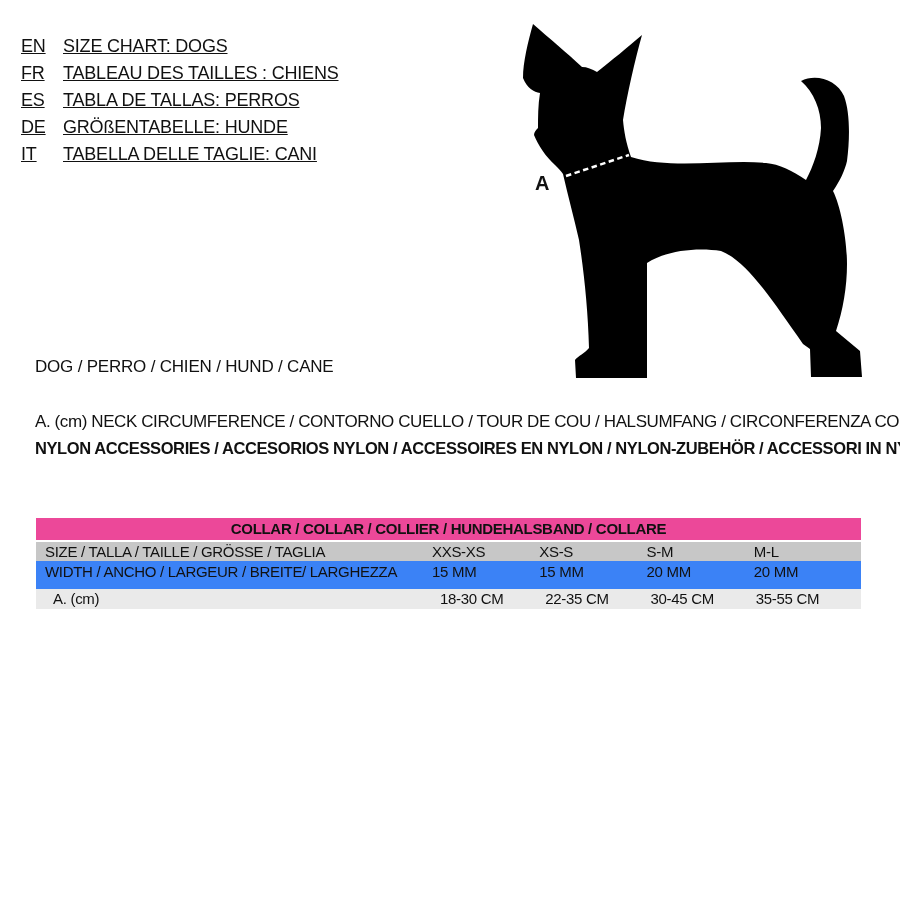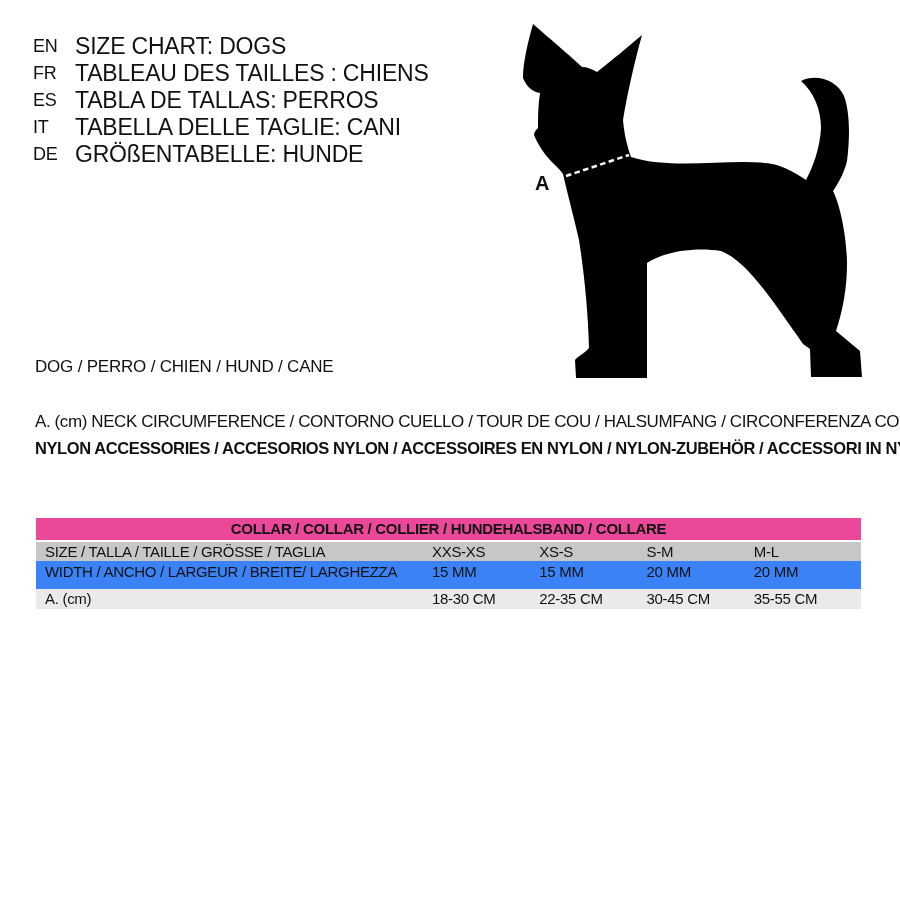--- a/index.html
+++ b/index.html
@@ -4,24 +4,24 @@
 <style>
   * { margin:0; padding:0; box-sizing:border-box; }
   html,body { background:#ffffff; }
   body { font-family:"Liberation Sans", sans-serif; color:#111111; }
   .canvas {
     position:relative; width:900px; height:900px; background:#ffffff;
     overflow:hidden;
   }
 
   
-  .lang-list { position:absolute; left:33px; top:33px; }
+  .lang-list { position:absolute; left:21px; top:33px;text-decoration:underline; }
   .lang-row { display:flex; height:27px; align-items:center; }
   .lang-code { width:42px; font-size:18px; font-weight:400; letter-spacing:-0.2px; }
-  .lang-label { font-size:23px; font-weight:400; letter-spacing:-0.2px; white-space:nowrap; }
+  .lang-label { font-size:18px; font-weight:400; letter-spacing:-0.2px; white-space:nowrap; }
 
   
   .dog-figure { position:absolute; left:500px; top:0; width:400px; height:400px; }
   .dog-figure svg { display:block; width:400px; height:400px; }
 
   
   .dog-caption {
     position:absolute; left:35px; top:357px; font-size:17px; line-height:20px;
     letter-spacing:-0.2px; white-space:nowrap;
   }
@@ -36,21 +36,21 @@
 
   
   .size-table { position:absolute; left:36px; top:518px; width:825px; }
   .t-header {
     height:22px; line-height:22px; background:#ec4899; text-align:center;
     font-size:15px; font-weight:700; letter-spacing:-0.3px; margin-bottom:2px;
   }
   .t-row { display:flex; width:100%; }
   .t-row.r0 { height:19px; line-height:19px; background:#C7C7C7; }
   .t-row.r1 { height:28px; line-height:22px; background:#3b82f6; }
-  .t-row.r2 { height:20px; line-height:20px; background:#EAEAEA; }
+  .t-row.r2 { height:20px; line-height:20px; background:#EAEAEA;padding-left:8px; }
   .t-label {
     width:396px; padding-left:9px; font-size:15px; letter-spacing:-0.3px;
     white-space:nowrap; overflow:hidden;
   }
   .t-val { flex:1; font-size:15px; letter-spacing:-0.3px; }
 </style>
 </head>
 <body>
 
 <div class="canvas">
@@ -62,26 +62,26 @@
     </div>
     <div class="lang-row">
       <span class="lang-code">FR</span>
       <span class="lang-label">TABLEAU DES TAILLES : CHIENS</span>
     </div>
     <div class="lang-row">
       <span class="lang-code">ES</span>
       <span class="lang-label">TABLA DE TALLAS: PERROS</span>
     </div>
     <div class="lang-row">
+      <span class="lang-code">DE</span>
+      <span class="lang-label">GRÖßENTABELLE: HUNDE</span>
+    </div>
+    <div class="lang-row">
       <span class="lang-code">IT</span>
       <span class="lang-label">TABELLA DELLE TAGLIE: CANI</span>
-    </div>
-    <div class="lang-row">
-      <span class="lang-code">DE</span>
-      <span class="lang-label">GRÖßENTABELLE: HUNDE</span>
     </div>
   </div>
 
   <div class="dog-figure">
     <svg viewBox="0 0 400 400" xmlns="http://www.w3.org/2000/svg">
       <path fill="#000000" d="
         M 33,24
         C 28,42 23,62 23,78
         C 27,88 34,92 40,93
         C 38,105 38,117 38,128

